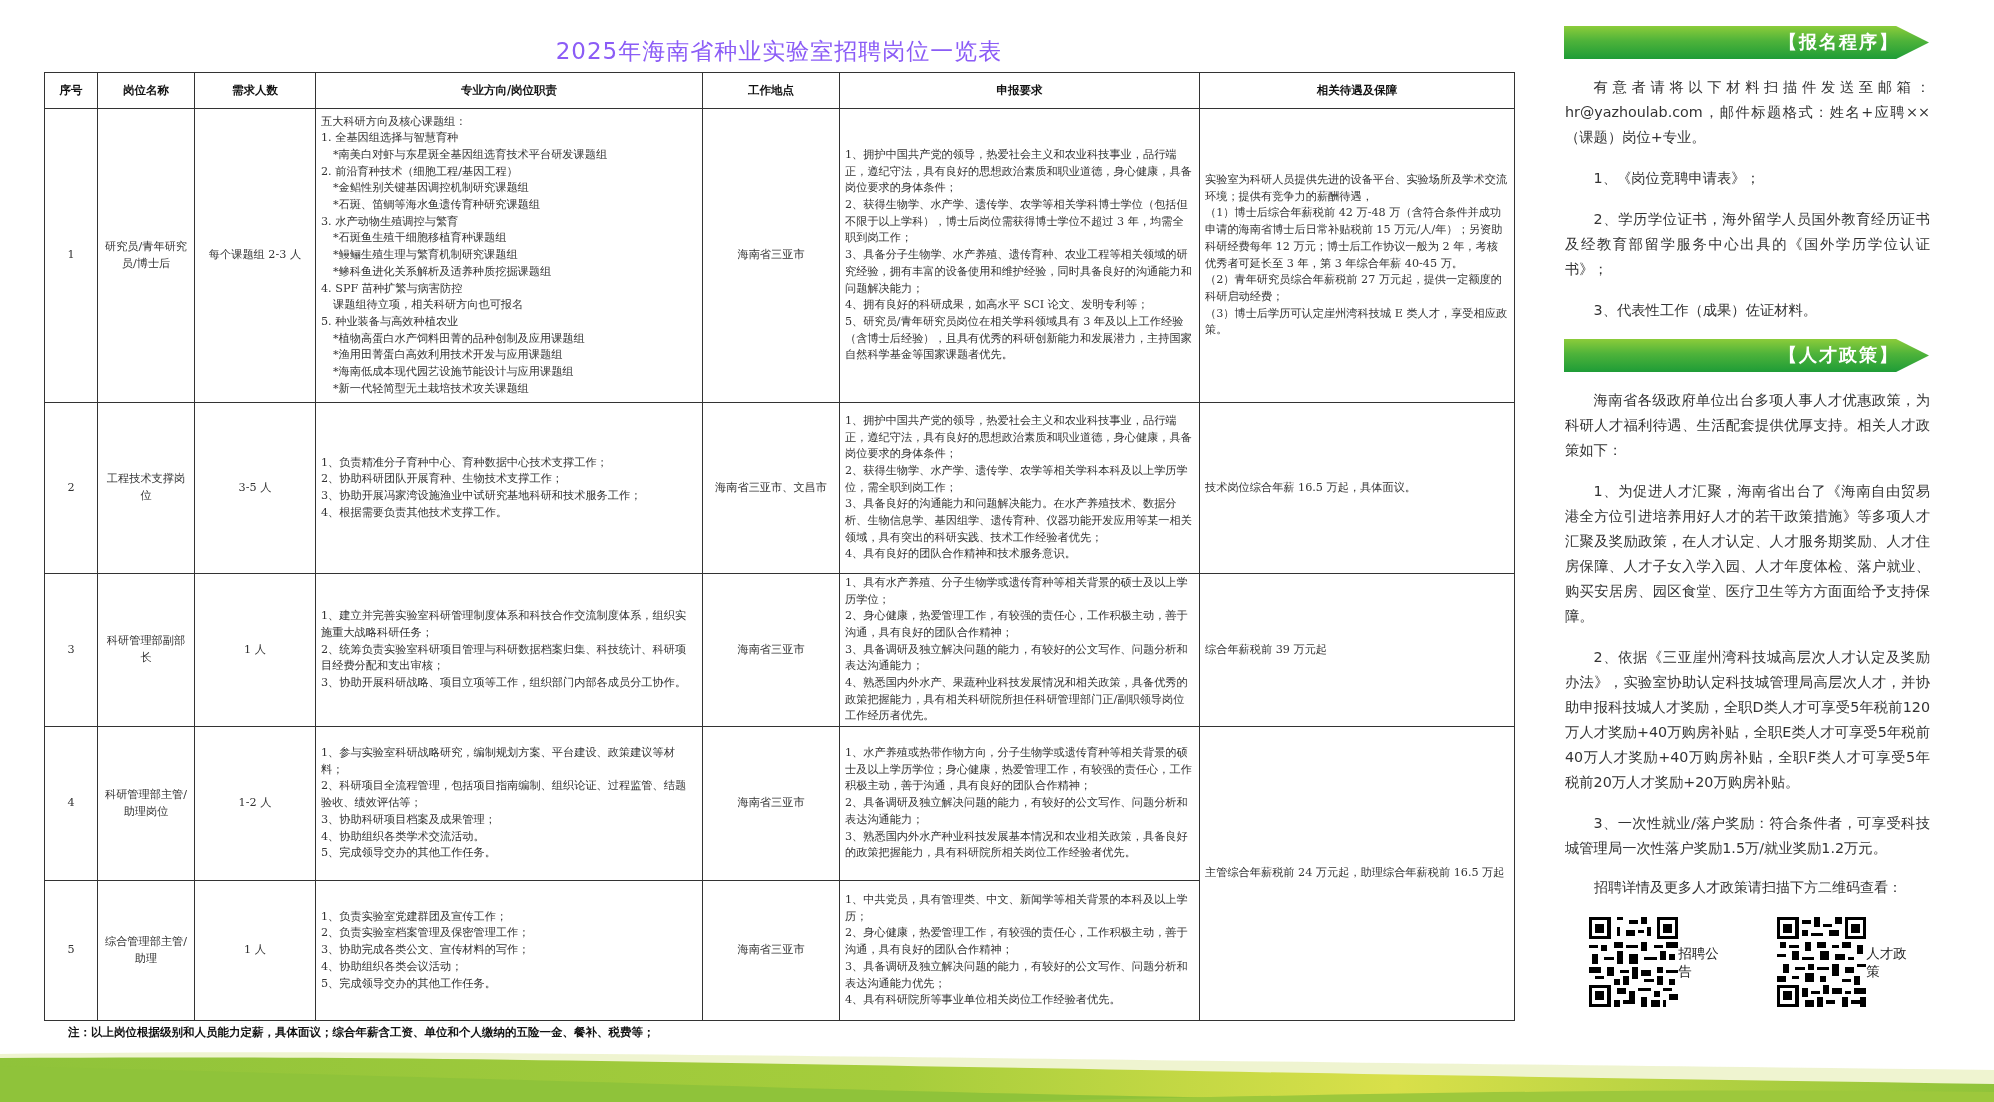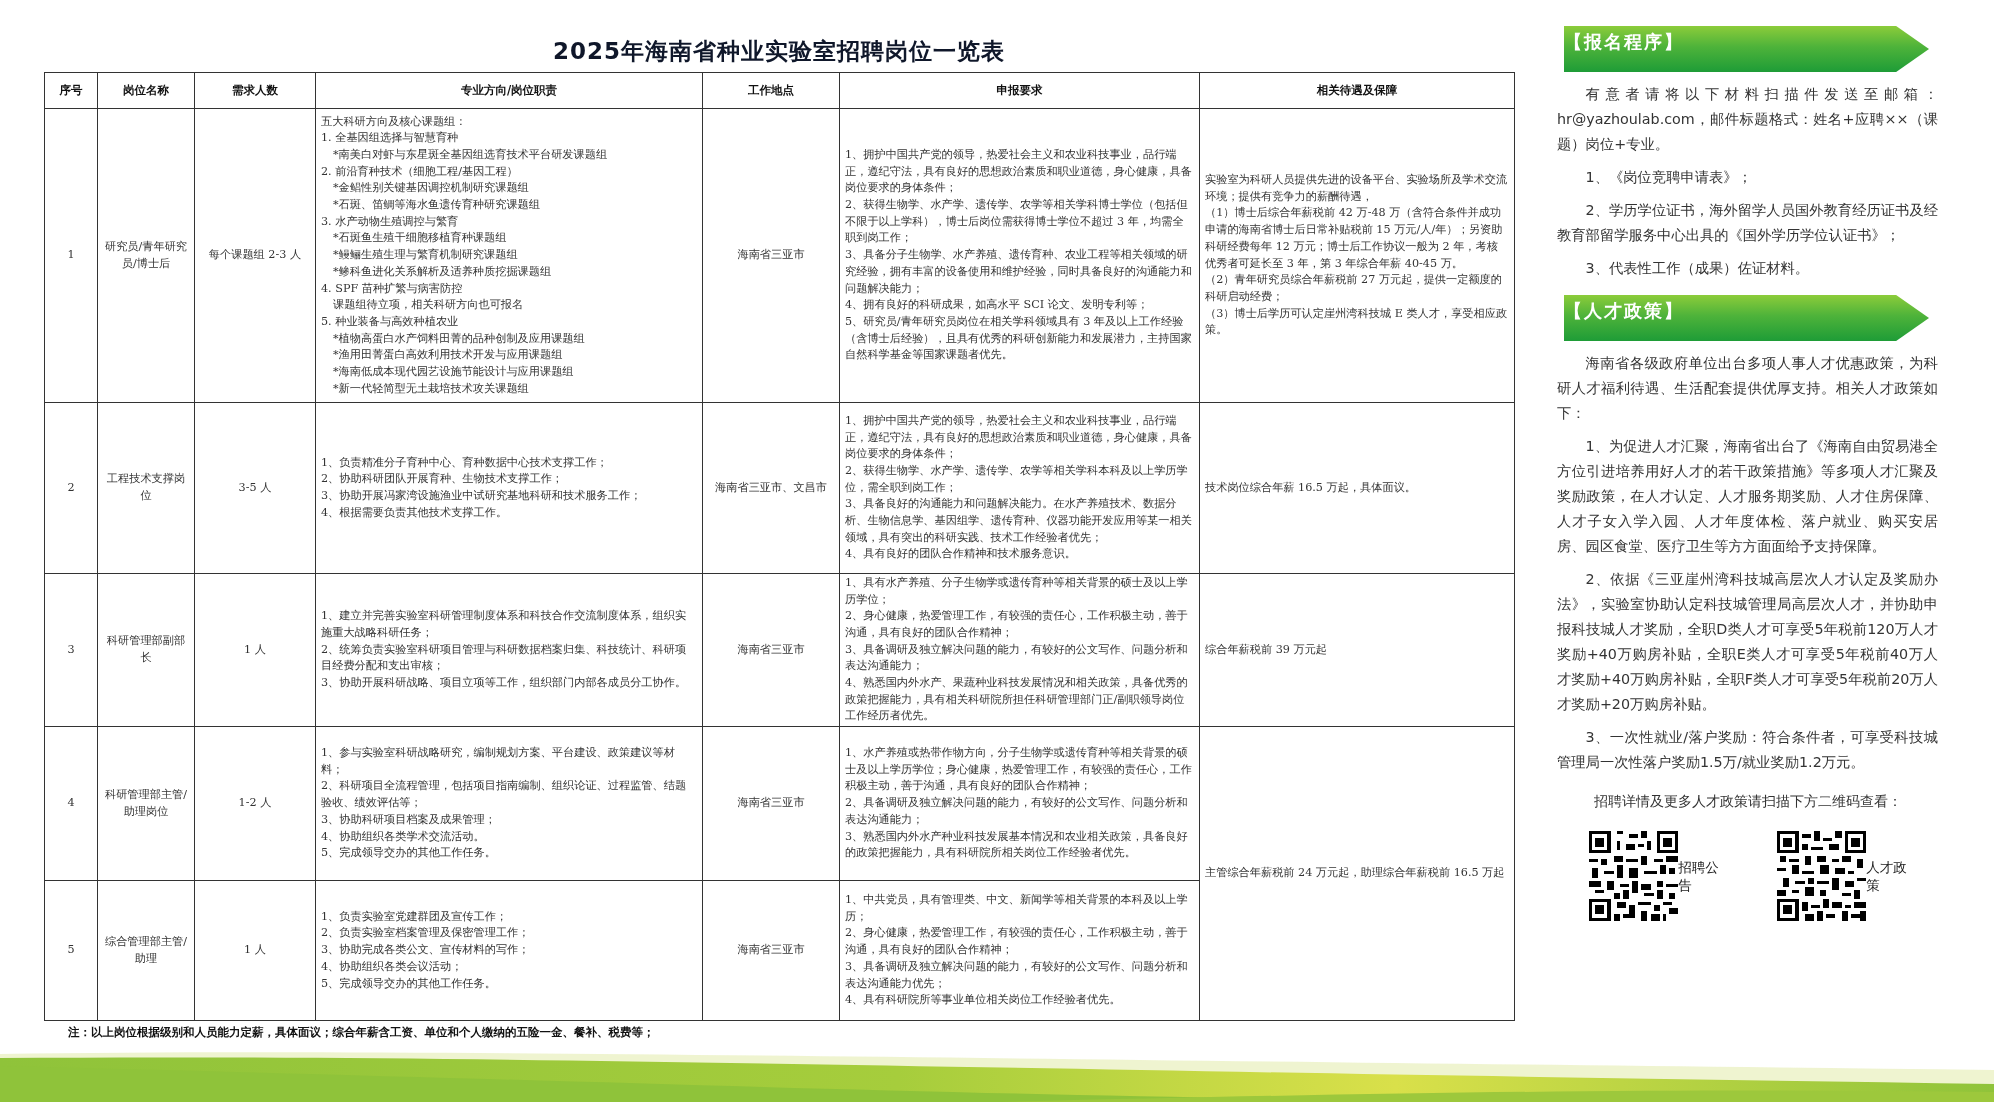--- a/index.html
+++ b/index.html
@@ -2,21 +2,21 @@
 <html><head>
 <meta charset="utf-8">
 <style>
   * { box-sizing: border-box; margin: 0; padding: 0; }
   html, body { width: 1994px; height: 1102px; background: #ffffff; overflow: hidden; }
   body { position: relative; font-family: "DejaVu Serif", "Liberation Serif", serif; color: #2a2a2a; }
 
   .doc-title {
     position: absolute; left: 44px; width: 1470px; top: 36px; text-align: center;
     font-family: "DejaVu Sans", "Liberation Sans", sans-serif;
-    font-size: 23px; font-weight: bold; color: #0f172a; letter-spacing: 1px;
+    font-size: 23px; font-weight: normal; color: #8b5cf6; letter-spacing: 1px;
   }
 
   table.jobs {
     position: absolute; left: 44px; top: 72px; width: 1470px;
     border-collapse: collapse; table-layout: fixed;
     font-size: 11.2px; line-height: 16.7px;
   }
   table.jobs th, table.jobs td { border: 1.5px solid #333; }
   table.jobs th {
     height: 36px; font-family: "DejaVu Sans", "Liberation Sans", sans-serif;
@@ -37,28 +37,28 @@
   .note {
     position: absolute; left: 36px; top: 1025px;
     font-family: Liberation Serif, serif;
     font-size: 11.5px; font-weight: bold; color: #111; margin-left: 32px;
   }
 
   .band { position: absolute; left: 0; top: 1040px; width: 1994px; height: 62px; overflow: hidden; }
 
   .panel { position: absolute; left: 1548px; top: 26px; width: 400px; font-family: "DejaVu Sans", "Liberation Sans", sans-serif; color: #333; }
   .ribbon {
-    position: relative; margin-left: 16px; width: 365px; height: 46px;
+    position: relative; margin-left: 16px; width: 365px; height: 33px;
     background: linear-gradient(180deg, #8ccc3a 0%, #4eb33a 45%, #1e9c37 100%);
     clip-path: polygon(0 0, 91% 0, 100% 50%, 91% 100%, 0 100%);
     color: #fff; font-weight: bold; font-size: 18px; letter-spacing: 2px;
-    text-align: left; line-height: 31px; padding-right: 30px;
+    text-align: right; line-height: 31px; padding-right: 30px;
   }
   .ptext { margin-top: 10px; padding-left: 1px; font-size: 14.3px; line-height: 25px; color: #333; text-align: justify; width: 398px; }
-  .ptext p { margin: 8px; }
+  .ptext p { margin: 16px; }
   .ptext .indent { text-indent: 2em; }
 
   .qr-caption { margin-top: 18px; text-align: center; font-size: 14px; color: #333; }
   .qr-row { display: flex; justify-content: space-around; margin-top: 6px; padding: 0 12px; }
   .qr-item { display: flex; flex-direction: row; align-items: center; width: 130px; }
   .qr { width: 118px; height: 118px; }
   .qr-label { font-size: 13.5px; color: #222; margin-top: 2px; }
 </style>
 </head>
 <body>

